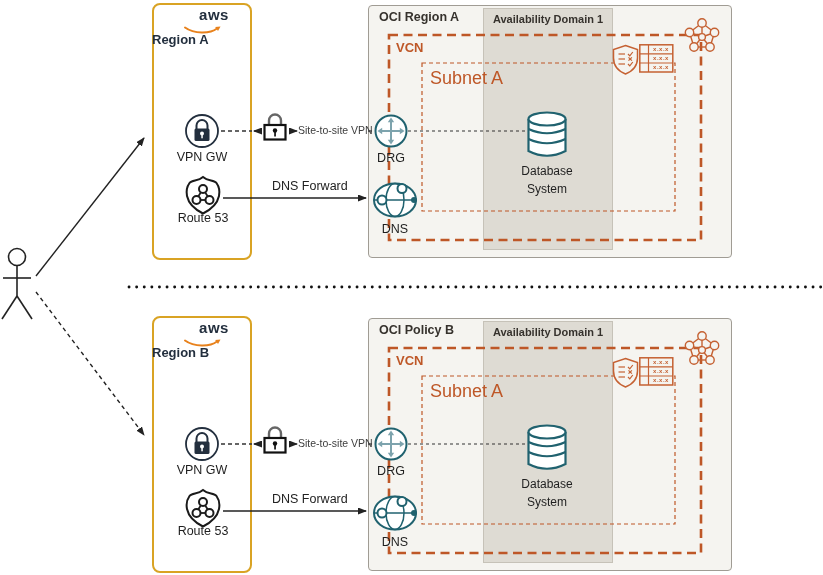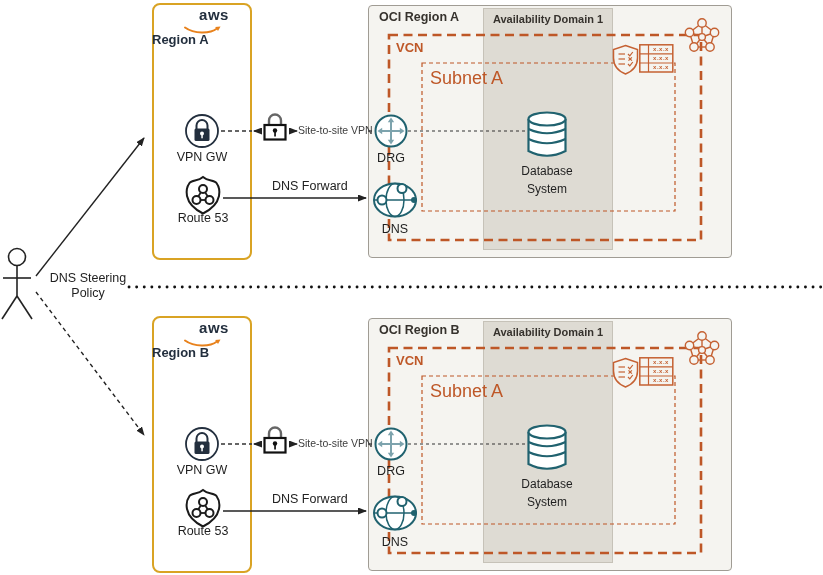--- a/index.html
+++ b/index.html
@@ -63,21 +63,21 @@
     <svg class="abs" style="left:181px;top:25px" width="42" height="11">
       <path d="M4,2.5 C13,9 29,9 36,3.5" fill="none" style="stroke:var(--swoosh)" stroke-width="2" stroke-linecap="round"></path>
       <polygon points="39.5,1.5 34.2,2 37,6" style="fill:var(--swoosh)"></polygon>
     </svg>
     <div class="aws-region">Region B</div>
 
     <div class="oci-box"></div>
     <div class="ad-box">
       <div class="ad-title">Availability Domain 1</div>
     </div>
-    <div class="oci-title">OCI Region B</div>
+    <div class="oci-title">OCI Policy B</div>
     <div class="vcn-lbl">VCN</div>
     <div class="subnet-lbl">Subnet A</div>
   </div>
 
   <svg id="connectors" width="823" height="575">
     <defs>
       <marker id="arr" markerUnits="userSpaceOnUse" markerWidth="9" markerHeight="7" refX="8" refY="3.5" orient="auto">
         <path d="M0,0 L9,3.5 L0,7 Z" fill="#222"></path>
       </marker>
     </defs>
@@ -111,24 +111,20 @@
       <rect x="422" y="63" width="253" height="148" fill="none" style="stroke:var(--oci-orange)" stroke-width="1.2" stroke-dasharray="4,3"></rect>
       <path d="M221,131 H252" stroke="#333" stroke-width="1.3" stroke-dasharray="4,3" fill="none"></path>
       <line x1="260" y1="131" x2="254" y2="131" stroke="#333" stroke-width="1.3" marker-end="url(#arr)"></line>
       <line x1="290" y1="131" x2="297" y2="131" stroke="#333" stroke-width="1.3" marker-end="url(#arr)"></line>
       <path d="M368,131 H375" stroke="#333" stroke-width="1.3" stroke-dasharray="4,3" fill="none"></path>
       <path d="M408,131 H525" stroke="#333" stroke-width="1.2" stroke-dasharray="3,3" fill="none"></path>
       <line x1="223" y1="198" x2="366" y2="198" stroke="#222" stroke-width="1.4" marker-end="url(#arr)"></line>
     </g>
   </svg>
 
-  <div class="dns-steering">
-    <span>DNS Steering</span><br>
-    <span>Policy</span>
-  </div>
 
   <div class="layer iconlayer" style="top:0">
 
     <svg class="abs" style="left:183px;top:112px" width="38" height="38">
       <circle cx="19" cy="19" r="16" fill="#fff" style="stroke:var(--aws-dark)" stroke-width="1.8"></circle>
       <path d="M13.5,17 V13.5 A5.5,5.5 0 0 1 24.5,13.5 V17" fill="none" style="stroke:var(--aws-dark)" stroke-width="2"></path>
       <rect x="11.5" y="16.5" width="15" height="12.5" rx="1.5" style="fill:var(--aws-dark)"></rect>
       <circle cx="19" cy="21.5" r="2" fill="#fff"></circle>
       <rect x="18.3" y="22.5" width="1.5" height="3.8" fill="#fff"></rect>
     </svg>

